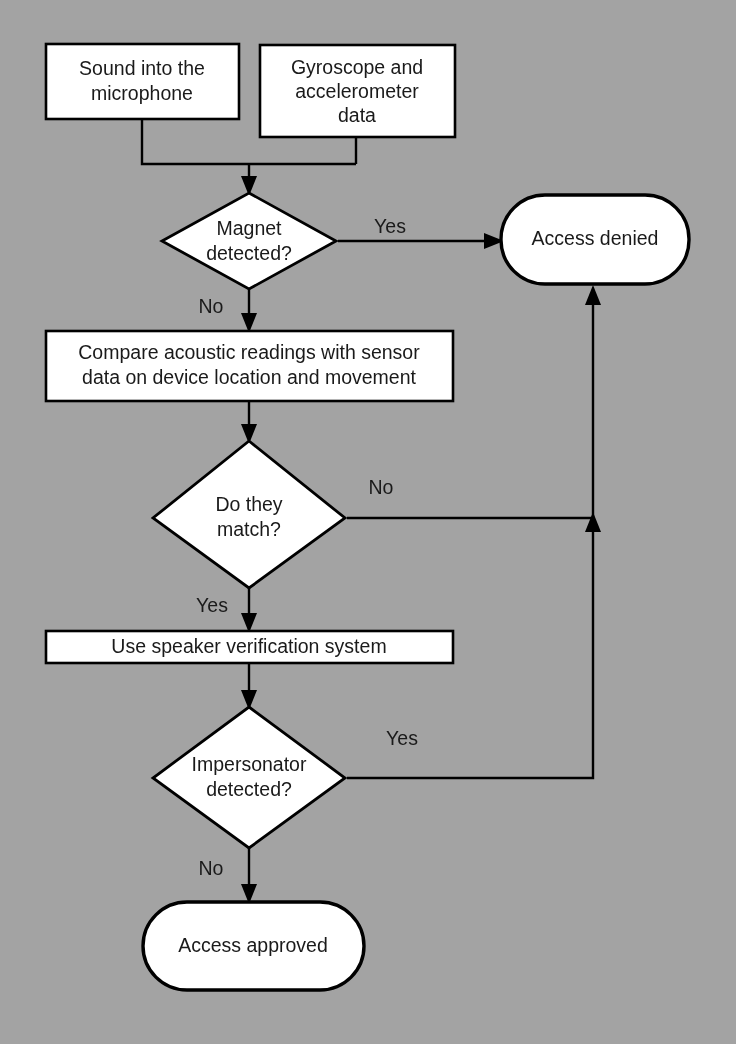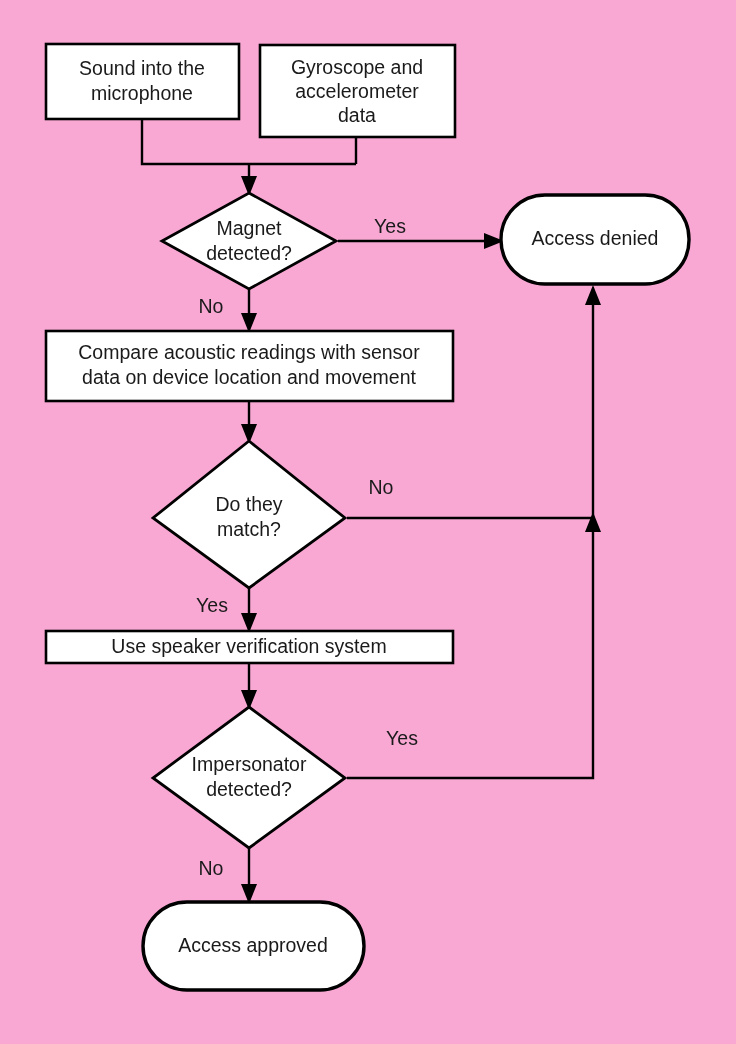--- a/index.html
+++ b/index.html
@@ -11,21 +11,21 @@
   body {
     width: 736px;
     height: 1044px;
     font-family: "Liberation Sans", sans-serif;
     overflow: hidden;
   }
   #flowchart-root {
     position: relative;
     width: 736px;
     height: 1044px;
-    background: #f9a8d4;
+    background: #a3a3a3;
   }
   svg.flow-canvas {
     display: block;
     width: 736px;
     height: 1044px;
   }
   .node-shape {
     stroke: #000000;
     fill: #ffffff;
   }

